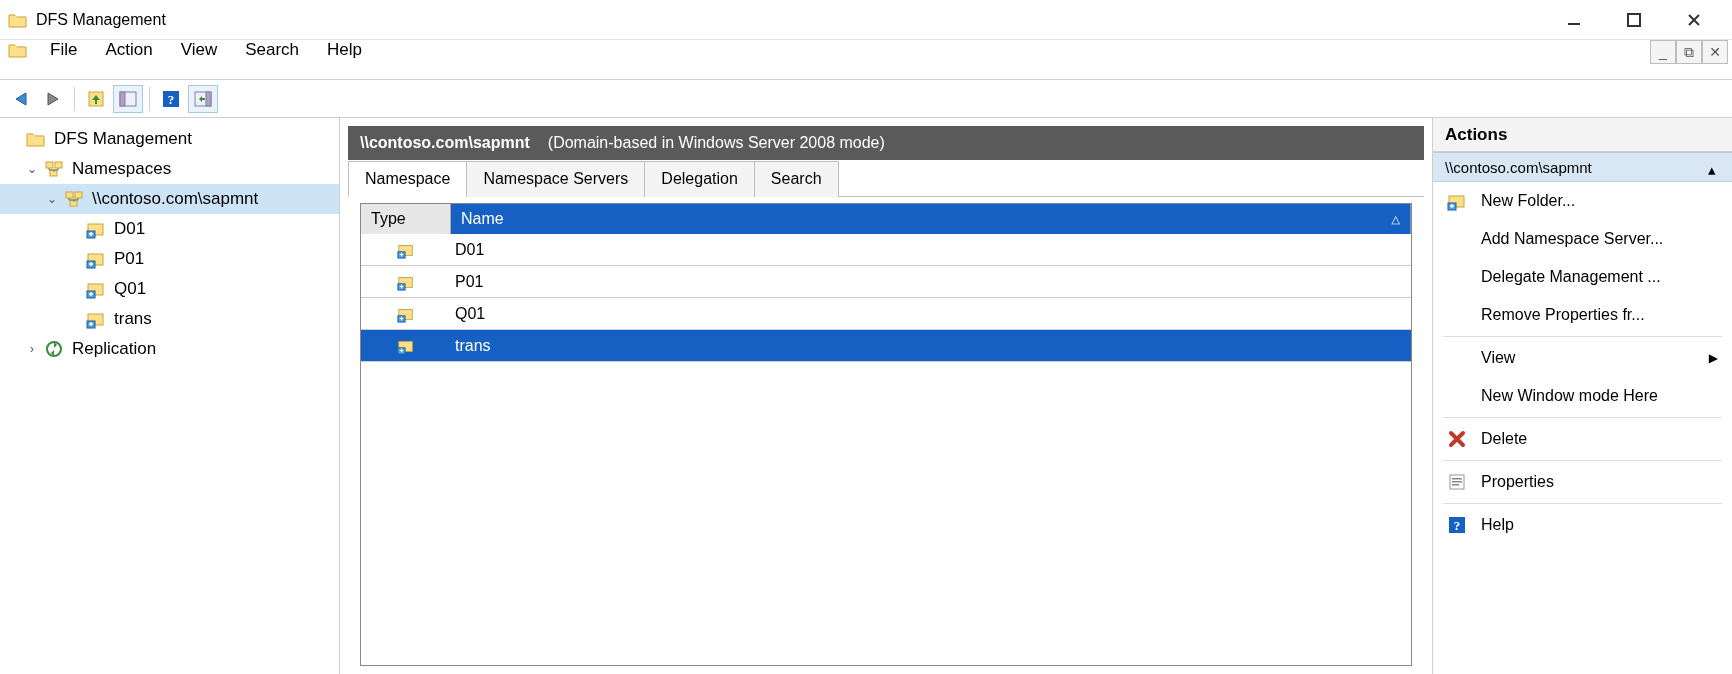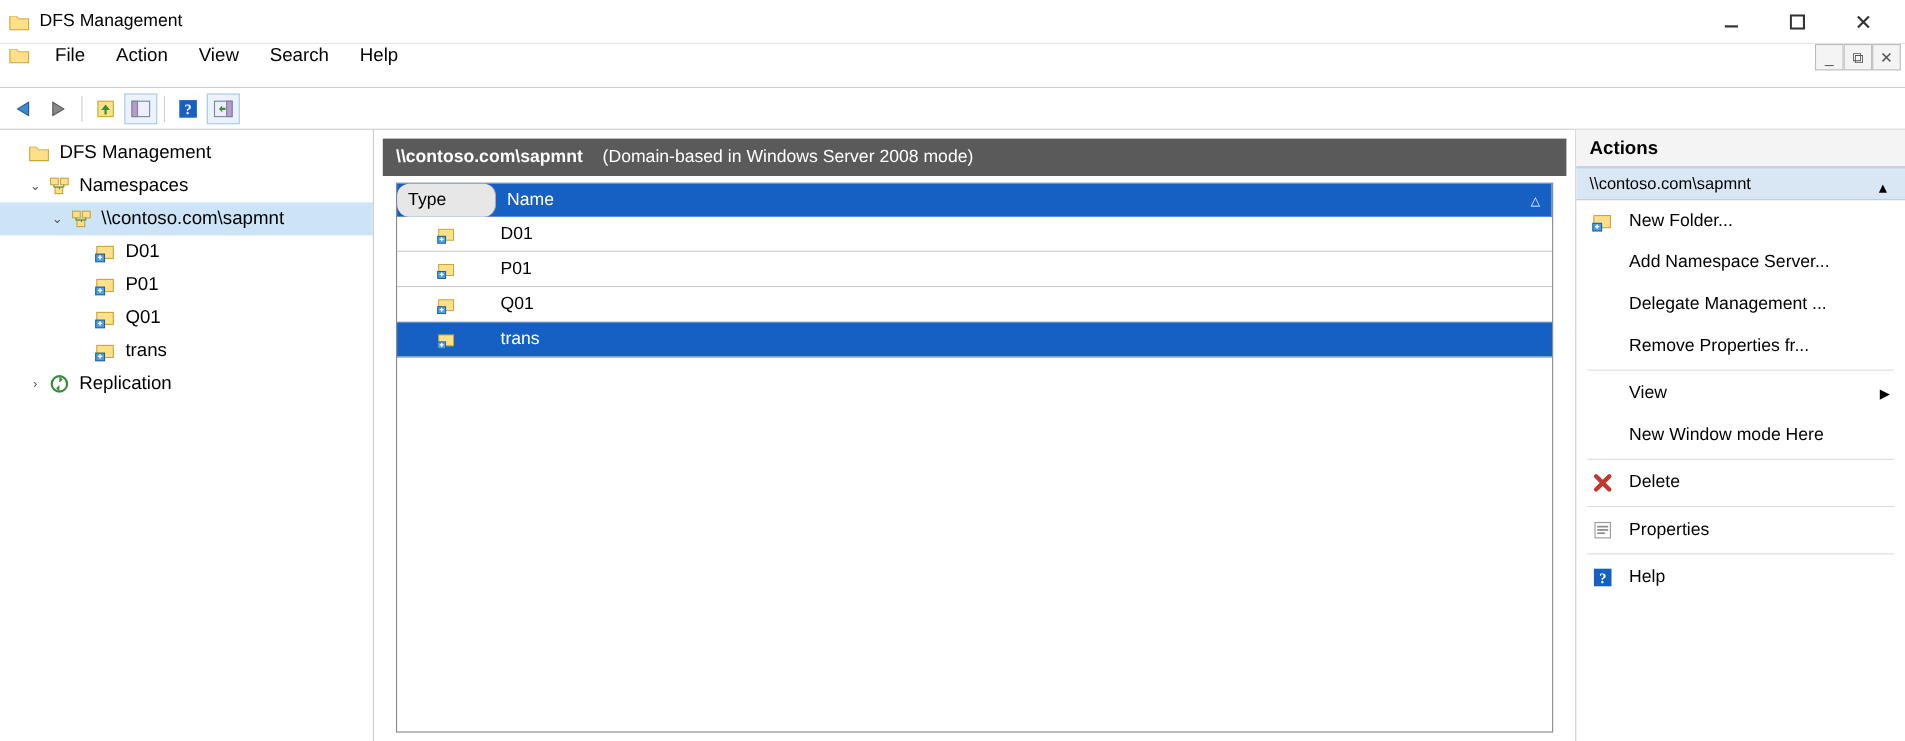--- a/index.html
+++ b/index.html
@@ -151,21 +151,21 @@
   color: #fff;
   height: 30px;
   align-items: stretch;
 }
 .th {
   display: flex; align-items: center;
   padding: 0 10px;
   border-right: 1px solid #6b9cd6;
   font-size: 16px;
 }
-.th-type { width: 90px; background:#e7e7e7; color:#000; border-right:1px solid #aaa;border-radius:11px;}
+.th-type { width: 90px; background:#e7e7e7; color:#000; border-right:1px solid #aaa;}
 .th-name { flex: 1; position: relative; }
 .th .sort { position: absolute; right: 10px; font-size: 11px; }
 
 .tr {
   display: flex;
   height: 32px;
   align-items: center;
   border-bottom: 1px solid #ccc;
   font-size: 16px;
 }
@@ -404,20 +404,26 @@
     </div>
   </div>
 
   <div class="content-pane">
     <div class="center">
       <div class="path-header">
         <span class="path">\\contoso.com\sapmnt</span>
         <span class="mode">(Domain-based in Windows Server 2008 mode)</span>
       </div>
 
+      <div class="tab-strip">
+        <div class="tab active">Namespace</div>
+        <div class="tab">Namespace Servers</div>
+        <div class="tab">Delegation</div>
+        <div class="tab">Search</div>
+      </div>
 
 
       <div class="entry-table">
         <div class="table-header">
           <div class="th th-type">Type</div>
           <div class="th th-name">
             <span>Name</span>
             <span class="sort">△</span>
           </div>
         </div>

